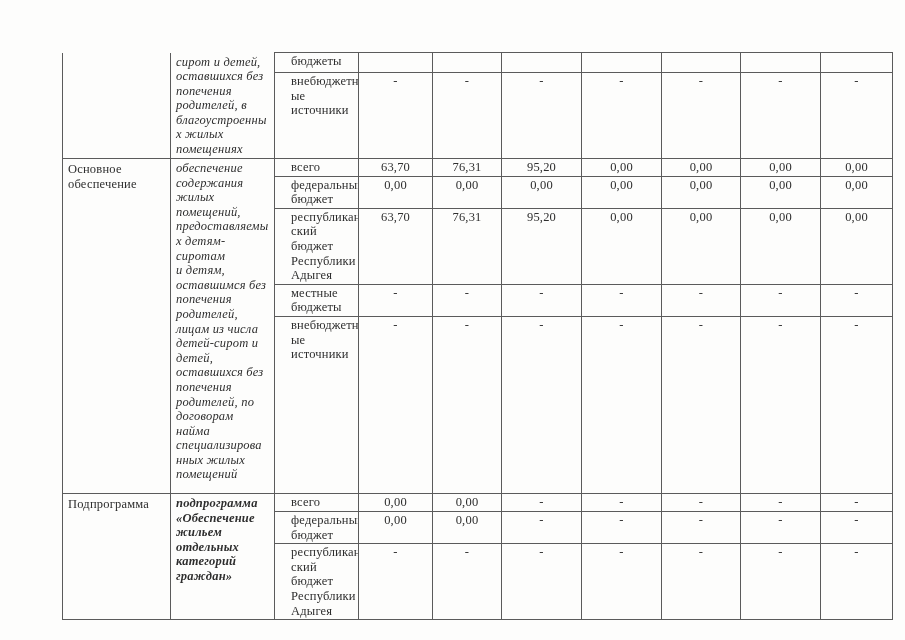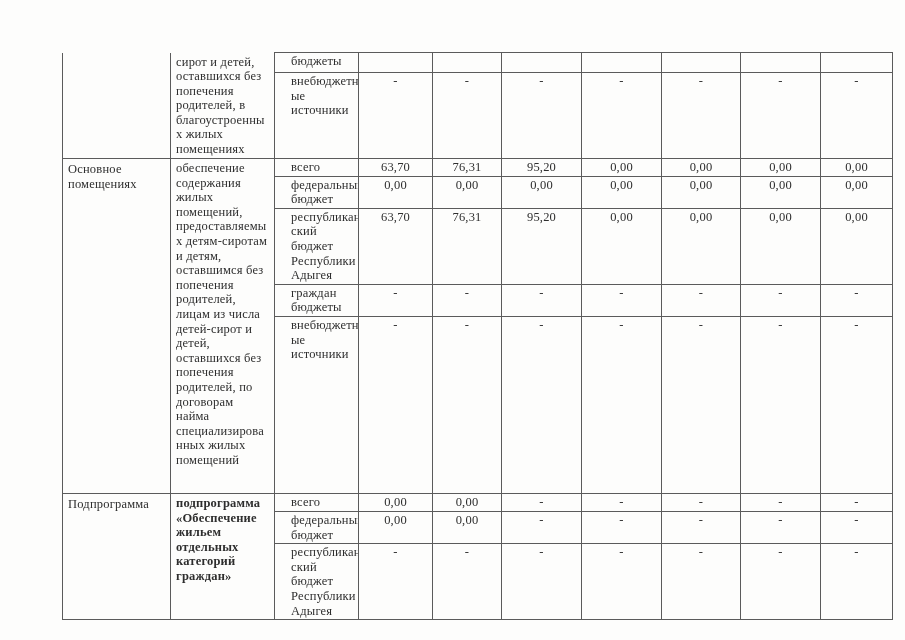--- a/index.html
+++ b/index.html
@@ -29,21 +29,21 @@
     font-size: 12.5px;
     line-height: 14.6px;
     white-space: pre-line;
     overflow: hidden;
     padding: 1px 3px;
     letter-spacing: 0.2px;
   }
   
   td.cut-top { border-top: none; }
   td.col-type { padding: 3px 4px 1px 5px; }
-  td.col-desc { padding: 2px 4px 1px 5px; }
+  td.col-desc { padding: 2px 4px 1px 5px; font-style: italic; }
   td.col-src  { padding: 1px 3px 1px 16px; }
   td.col-val  { text-align: center; padding: 1px 2px; }
   .desc-bold  { font-weight: bold; }
 </style>
 </head>
 <body>
 
 <table class="scan-table">
   <colgroup>
     <col style="width:108px">
@@ -85,21 +85,21 @@
       <td class="col-val">-</td>
       <td class="col-val">-</td>
       <td class="col-val">-</td>
       <td class="col-val">-</td>
       <td class="col-val">-</td>
       <td class="col-val">-</td>
     </tr>
 
     <tr style="height:15px">
       <td class="col-type" rowspan="5">Основное
-помещениях</td>
+обеспечение</td>
       <td class="col-desc" rowspan="5">обеспечение
 содержания
 жилых
 помещений,
 предоставляемы
 х детям-сиротам
 и детям,
 оставшимся без
 попечения
 родителей,
@@ -141,21 +141,21 @@
 Адыгея</td>
       <td class="col-val">63,70</td>
       <td class="col-val">76,31</td>
       <td class="col-val">95,20</td>
       <td class="col-val">0,00</td>
       <td class="col-val">0,00</td>
       <td class="col-val">0,00</td>
       <td class="col-val">0,00</td>
     </tr>
     <tr style="height:31px">
-      <td class="col-src">граждан
+      <td class="col-src">местные
 бюджеты</td>
       <td class="col-val">-</td>
       <td class="col-val">-</td>
       <td class="col-val">-</td>
       <td class="col-val">-</td>
       <td class="col-val">-</td>
       <td class="col-val">-</td>
       <td class="col-val">-</td>
     </tr>
     <tr style="height:177px">

